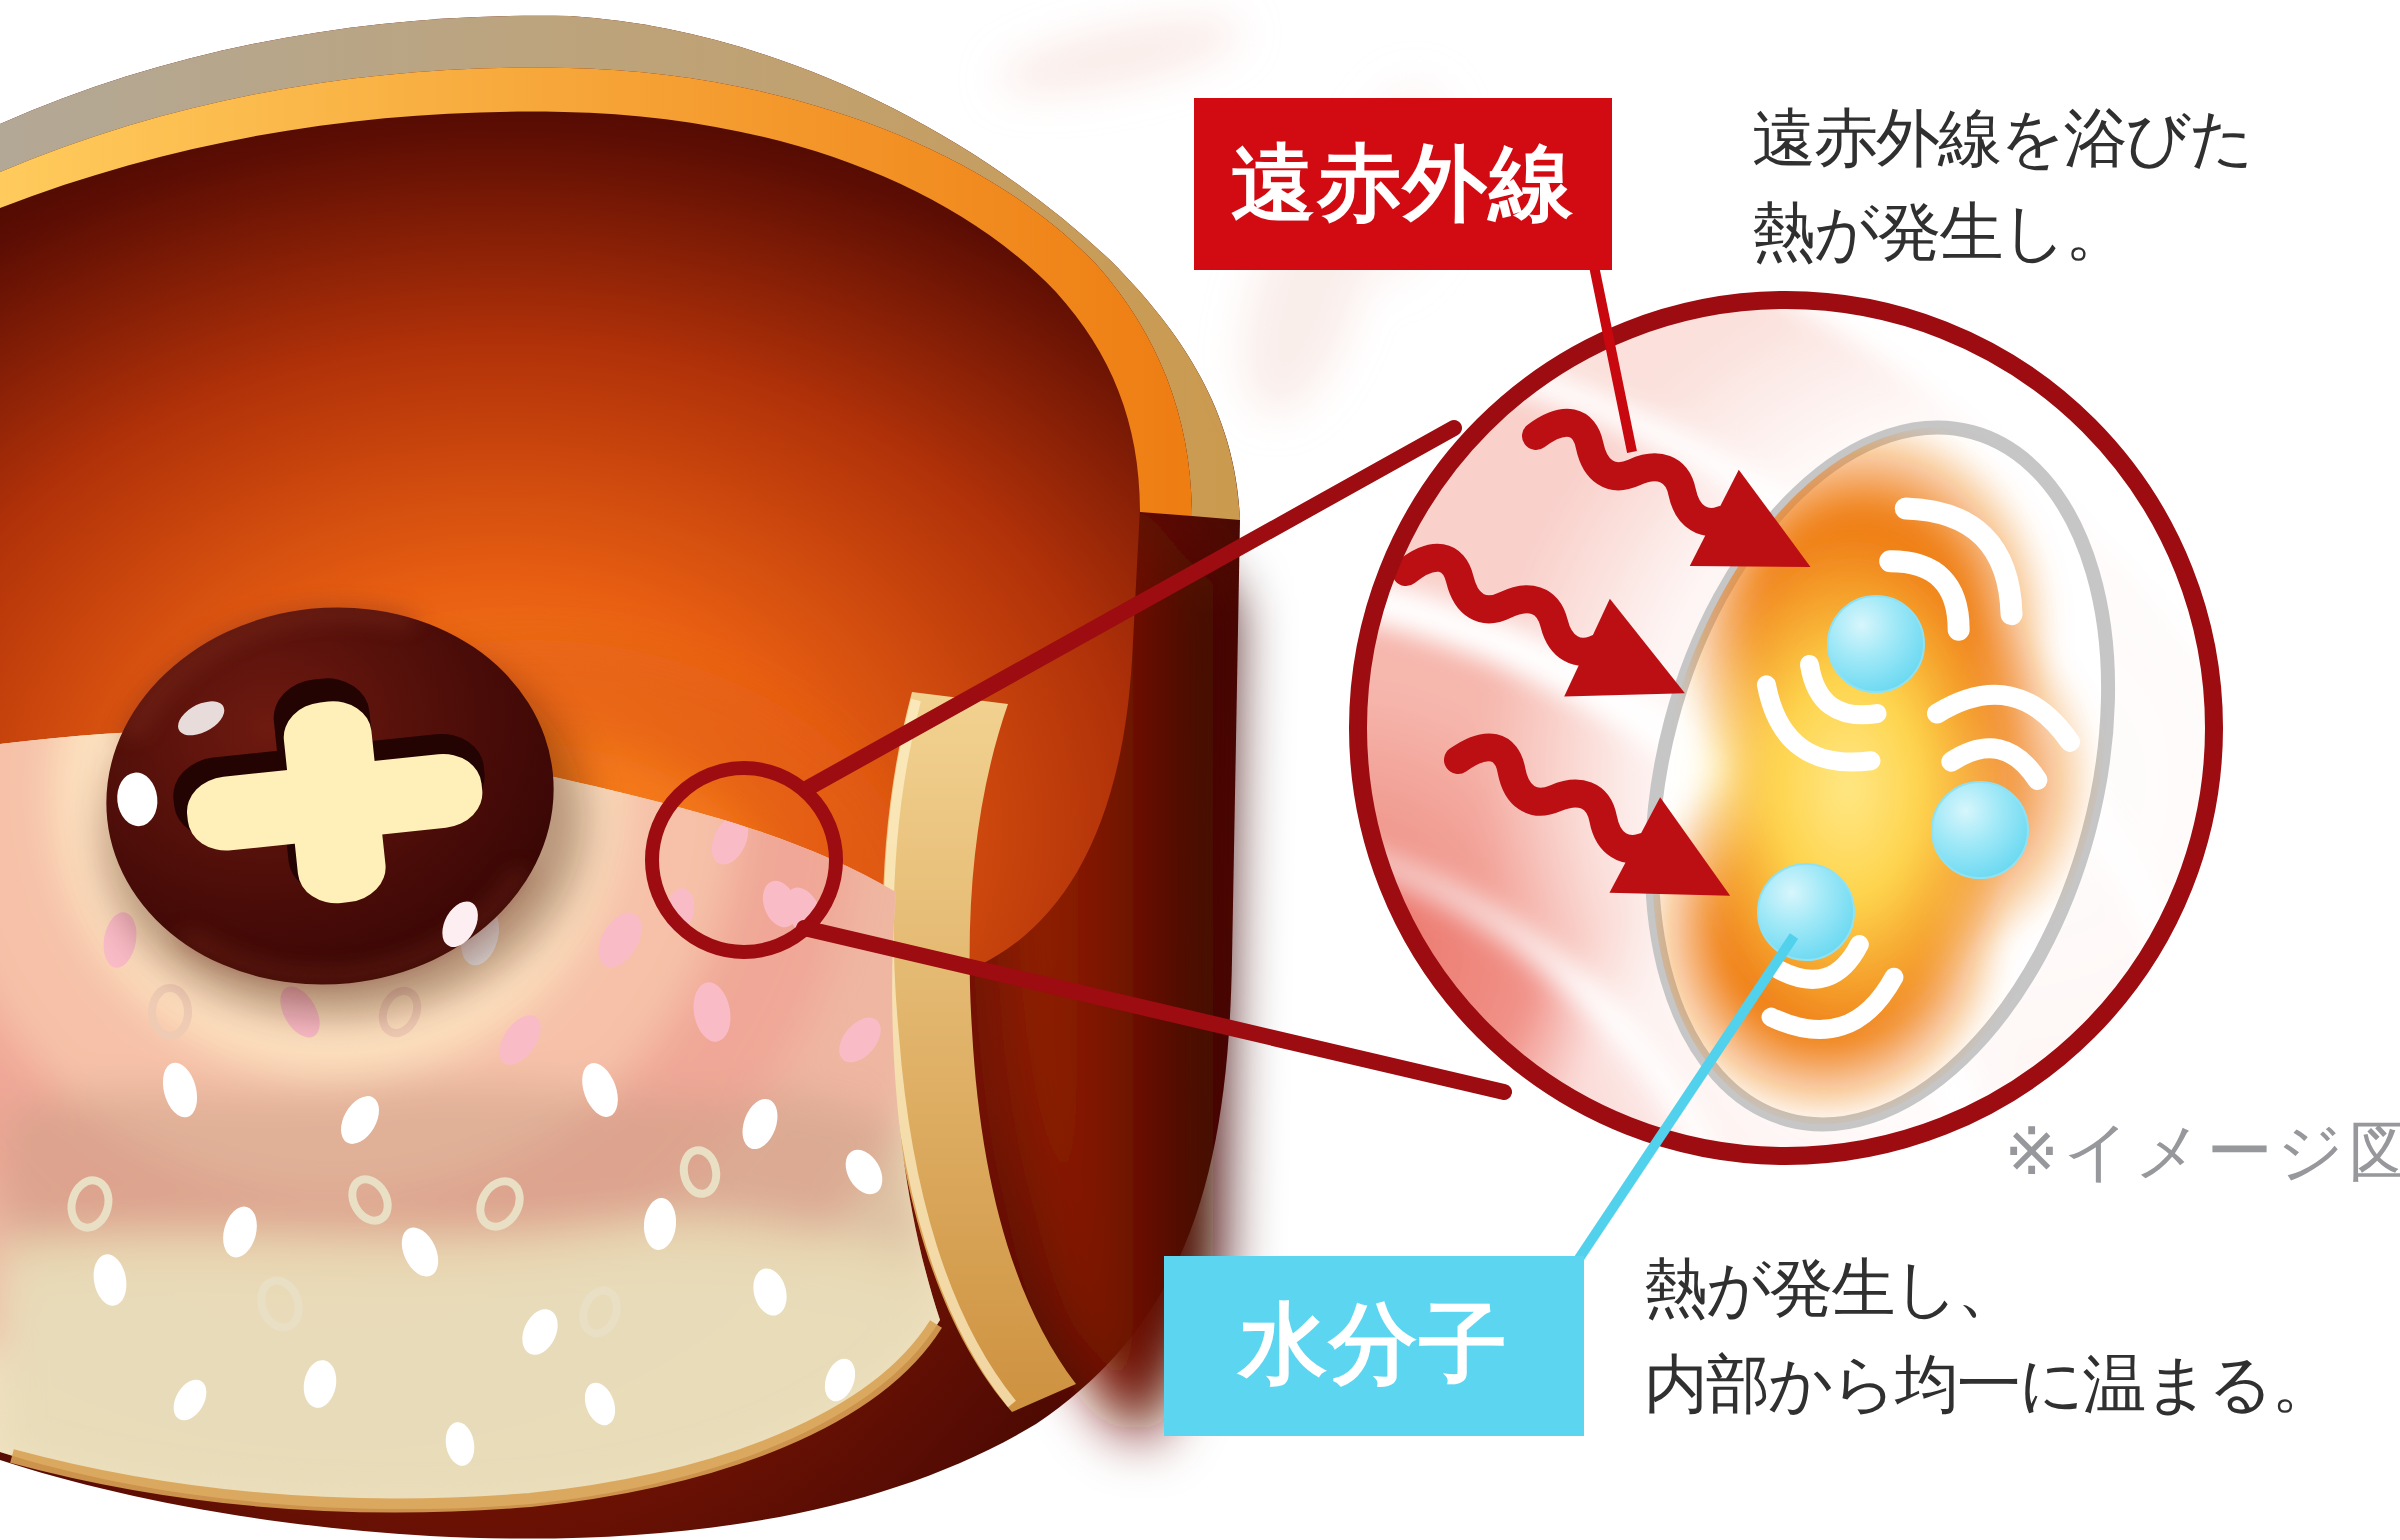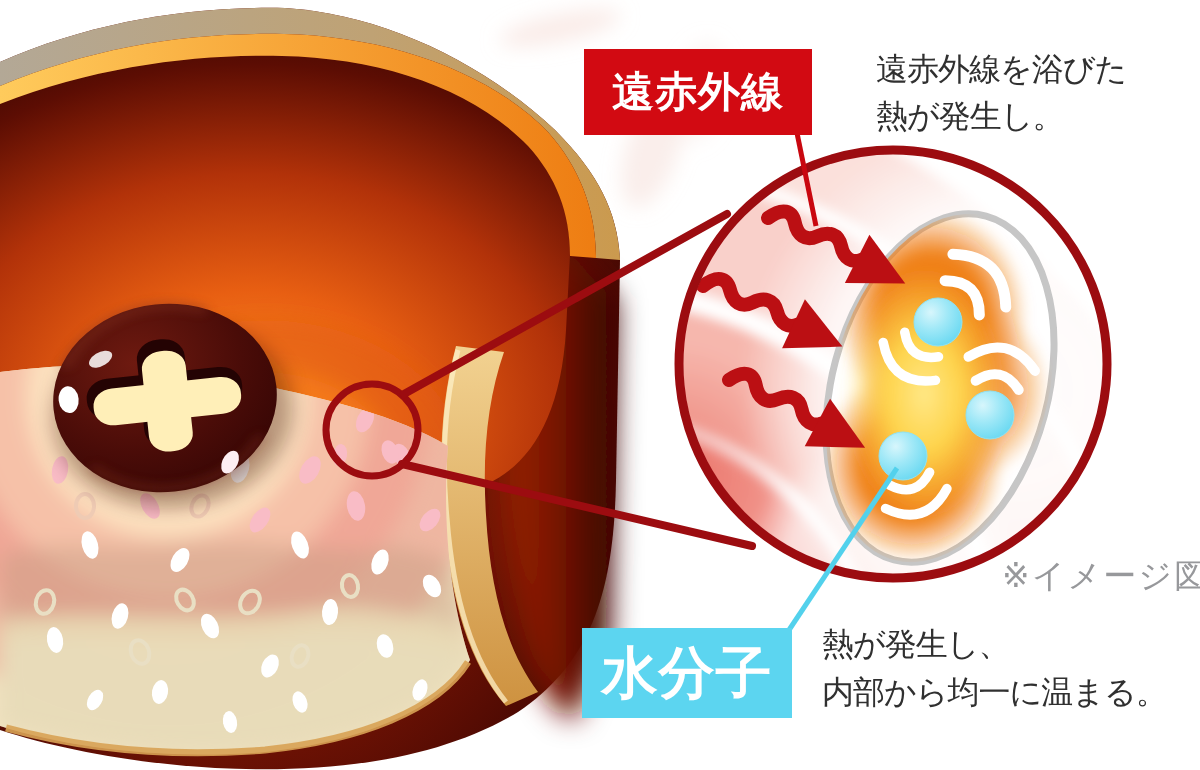--- a/index.html
+++ b/index.html
@@ -18,22 +18,22 @@
   html,body{margin:0;padding:0;background:#fff;}
   .stage{
     position:relative;width:1200px;height:770px;overflow:hidden;background:#fff;
     font-family:"Liberation Sans","DejaVu Sans",sans-serif;
   }
   .art{position:absolute;left:0;top:0;width:1200px;height:770px;display:block;}
   .badge{
     position:absolute;display:flex;align-items:center;justify-content:center;
     color:#fff;font-weight:bold;font-size:42px;letter-spacing:1px;line-height:1;
   }
-  .badge.red{left:584px;top:49px;width:228px;height:86px;background:var(--accent-red);}
-  .badge.cyan{left:582px;top:628px;width:210px;height:90px;background:var(--accent-cyan);font-size:56px;}
+  .badge.red{left:597px;top:49px;width:209px;height:86px;background:var(--accent-red);}
+  .badge.cyan{left:582px;top:628px;width:210px;height:90px;background:var(--accent-cyan);font-size:44px;}
   .caption{
     position:absolute;color:var(--text-dark);font-size:32px;font-weight:500;
     line-height:47px;letter-spacing:-1px;white-space:nowrap;
   }
   .caption.top{left:876px;top:46px;}
   .caption.bottom{left:822px;top:620px;line-height:48px;}
   .note{
     position:absolute;left:1002px;top:554px;color:var(--note-gray);
     font-size:33px;letter-spacing:2px;white-space:nowrap;font-weight:500;
   }

